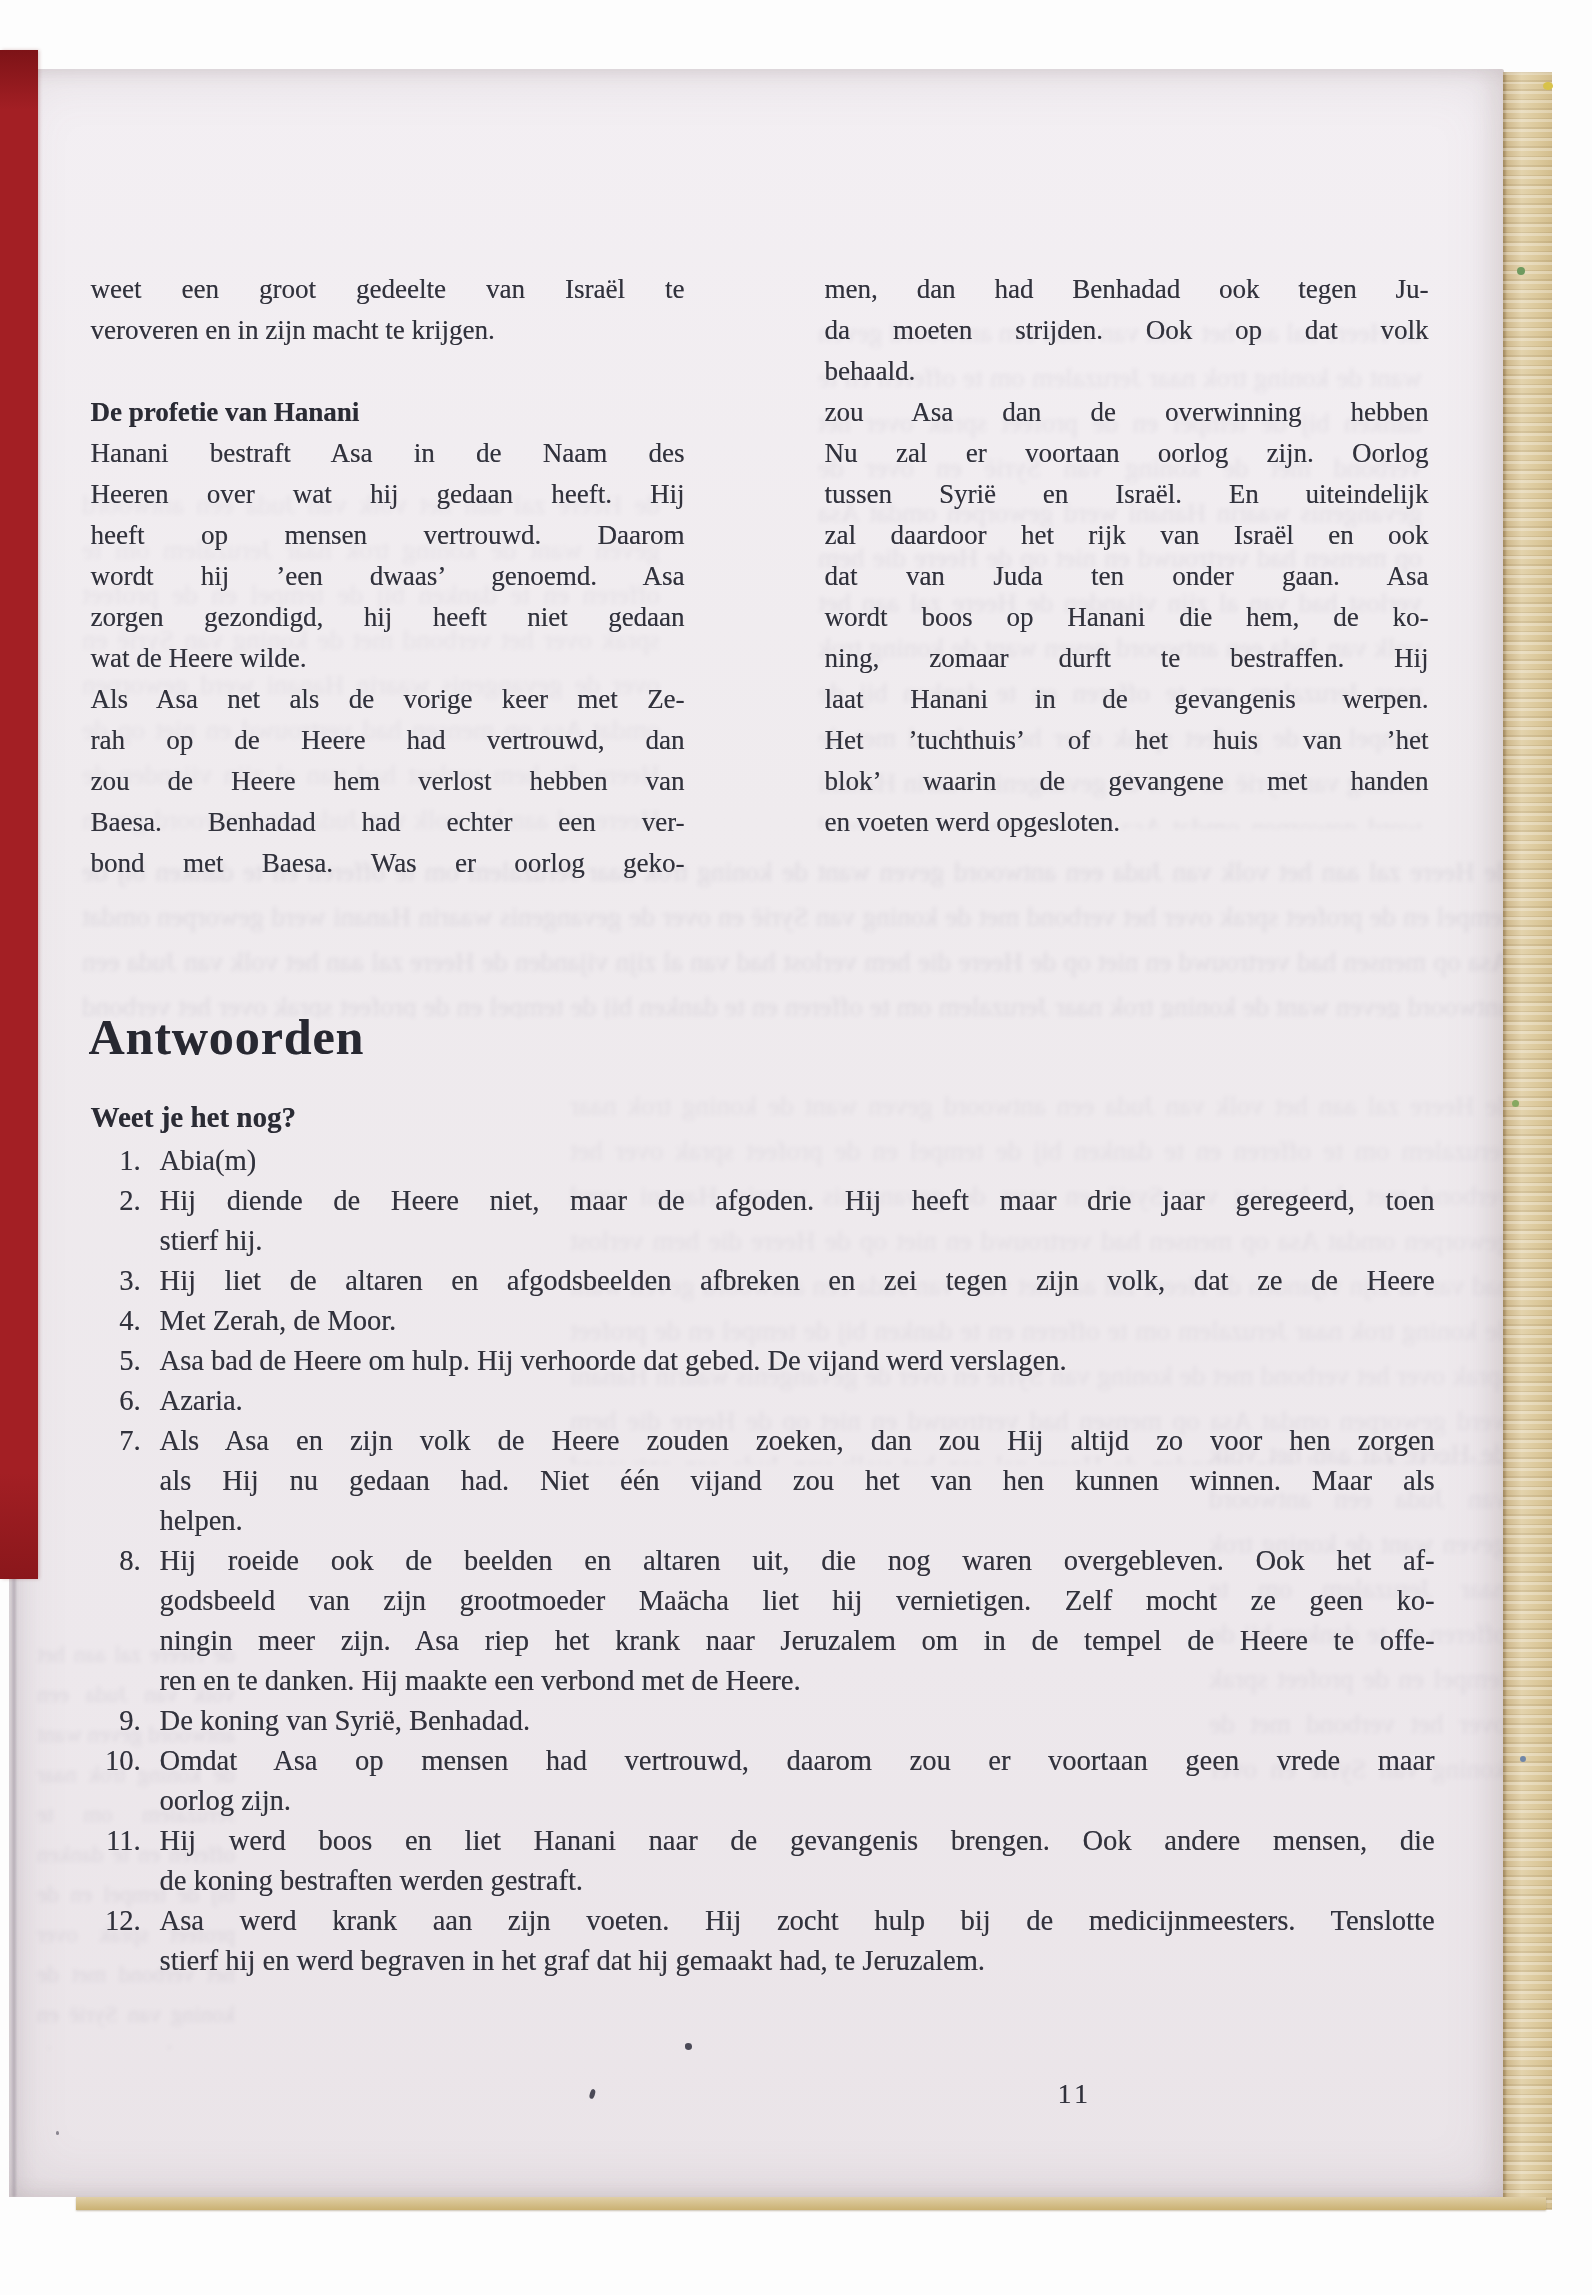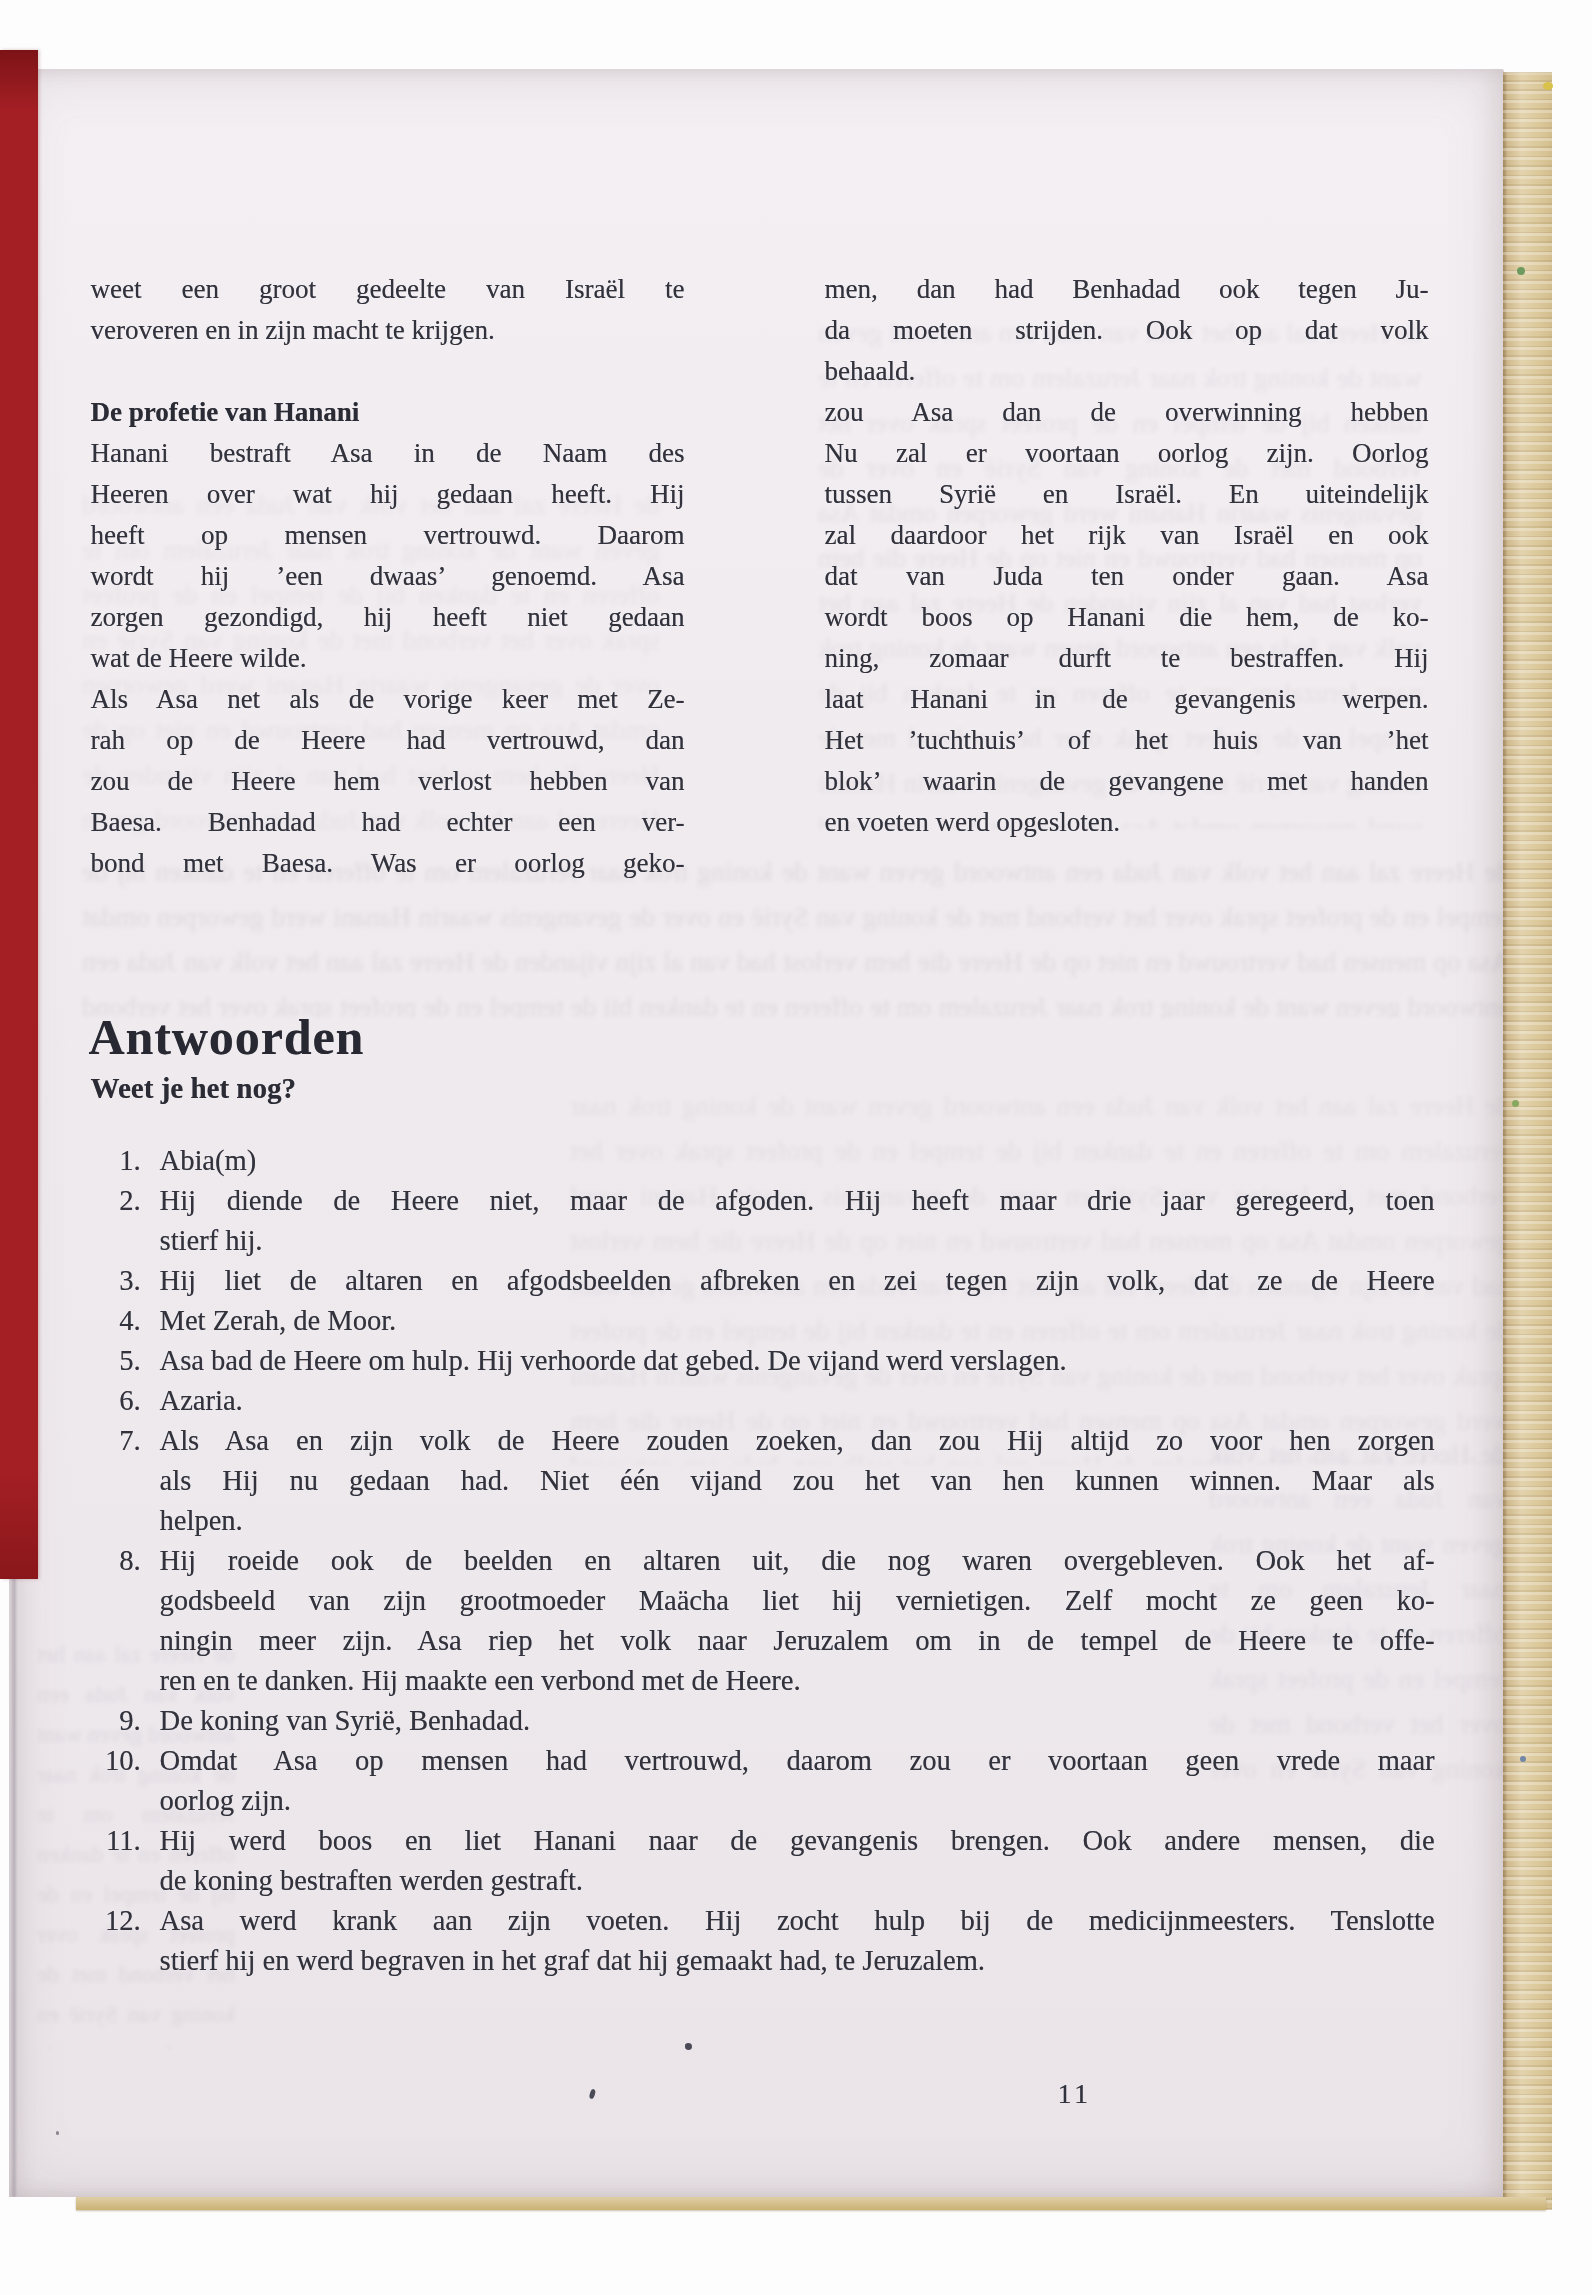--- a/index.html
+++ b/index.html
@@ -65,21 +65,21 @@
   .col-left{left:82px;width:594px;}
   .col-right{left:816px;width:604px;}
   .line{text-align:justify;text-align-last:justify;}
   .line.last{text-align-last:left;}
   .colhead{margin-top:41px;font-weight:bold;color:#2a2b34;}
   .answers-title{
     position:absolute;left:80px;top:937px;margin:0;
     font-size:50px;line-height:62px;font-weight:bold;letter-spacing:0.9px;color:#272831;
   }
   .answers-sub{
-    position:absolute;left:82px;top:1000px;margin:0;
+    position:absolute;left:82px;top:1029px;margin:0;
     font-size:29px;line-height:38px;font-weight:bold;color:#2a2b34;
   }
   .answers{position:absolute;left:82px;top:1072px;width:1346px;font-size:28.5px;line-height:40px;}
   .arow{display:flex;}
   .anum{width:50px;flex:none;text-align:right;}
   .atext{flex:none;width:1275px;margin-left:19px;}
   .pagenum{position:absolute;left:1023px;top:2009px;width:86px;text-align:center;font-size:28px;letter-spacing:3.5px;}
 </style>
 </head>
 <body>
@@ -189,21 +189,21 @@
             <div class="line">Als Asa en zijn volk de Heere zouden zoeken, dan zou Hij altijd zo voor hen zorgen</div>
             <div class="line">als Hij nu gedaan had. Niet één vijand zou het van hen kunnen winnen. Maar als</div>
             <div class="line last">helpen.</div>
           </div>
         </div>
         <div class="arow">
           <div class="anum">8.</div>
           <div class="atext">
             <div class="line">Hij roeide ook de beelden en altaren uit, die nog waren overgebleven. Ook het af-</div>
             <div class="line">godsbeeld van zijn grootmoeder Maächa liet hij vernietigen. Zelf mocht ze geen ko-</div>
-            <div class="line">ningin meer zijn. Asa riep het volk naar Jeruzalem om in de tempel de Heere te offe-</div>
+            <div class="line">ningin meer zijn. Asa riep het krank naar Jeruzalem om in de tempel de Heere te offe-</div>
             <div class="line last">ren en te danken. Hij maakte een verbond met de Heere.</div>
           </div>
         </div>
         <div class="arow">
           <div class="anum">9.</div>
           <div class="atext">
             <div class="line last">De koning van Syrië, Benhadad.</div>
           </div>
         </div>
         <div class="arow">

